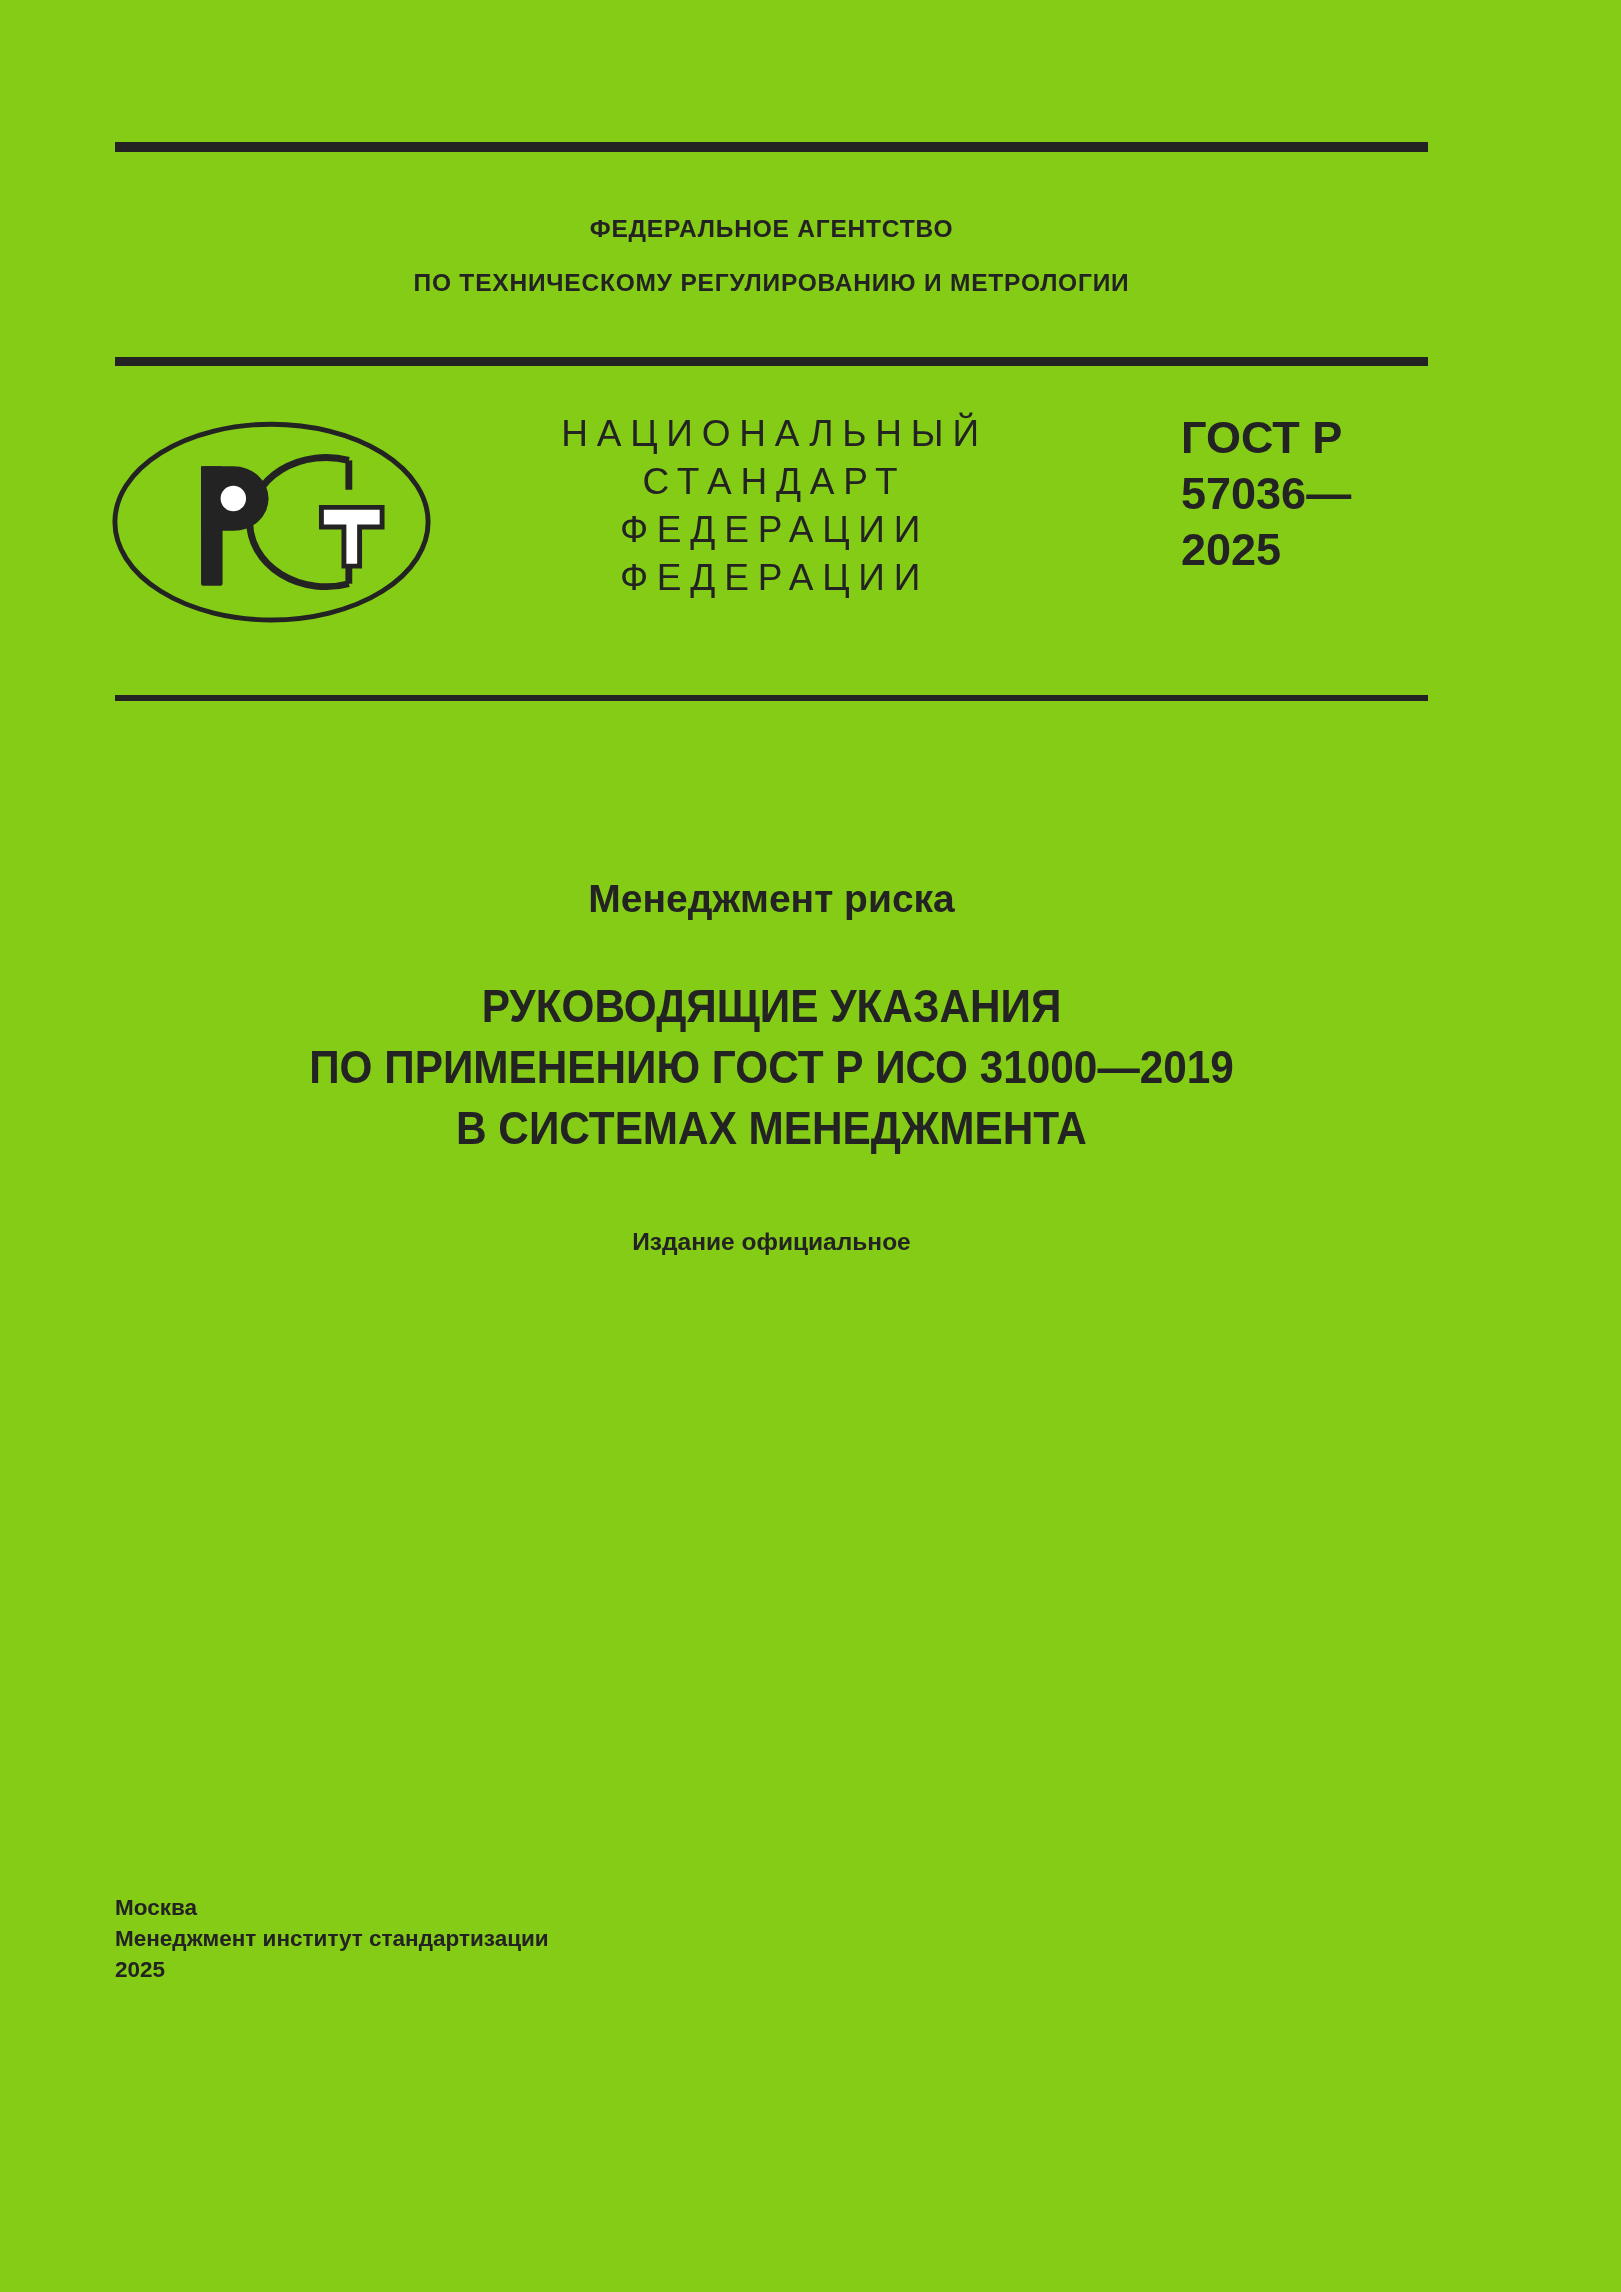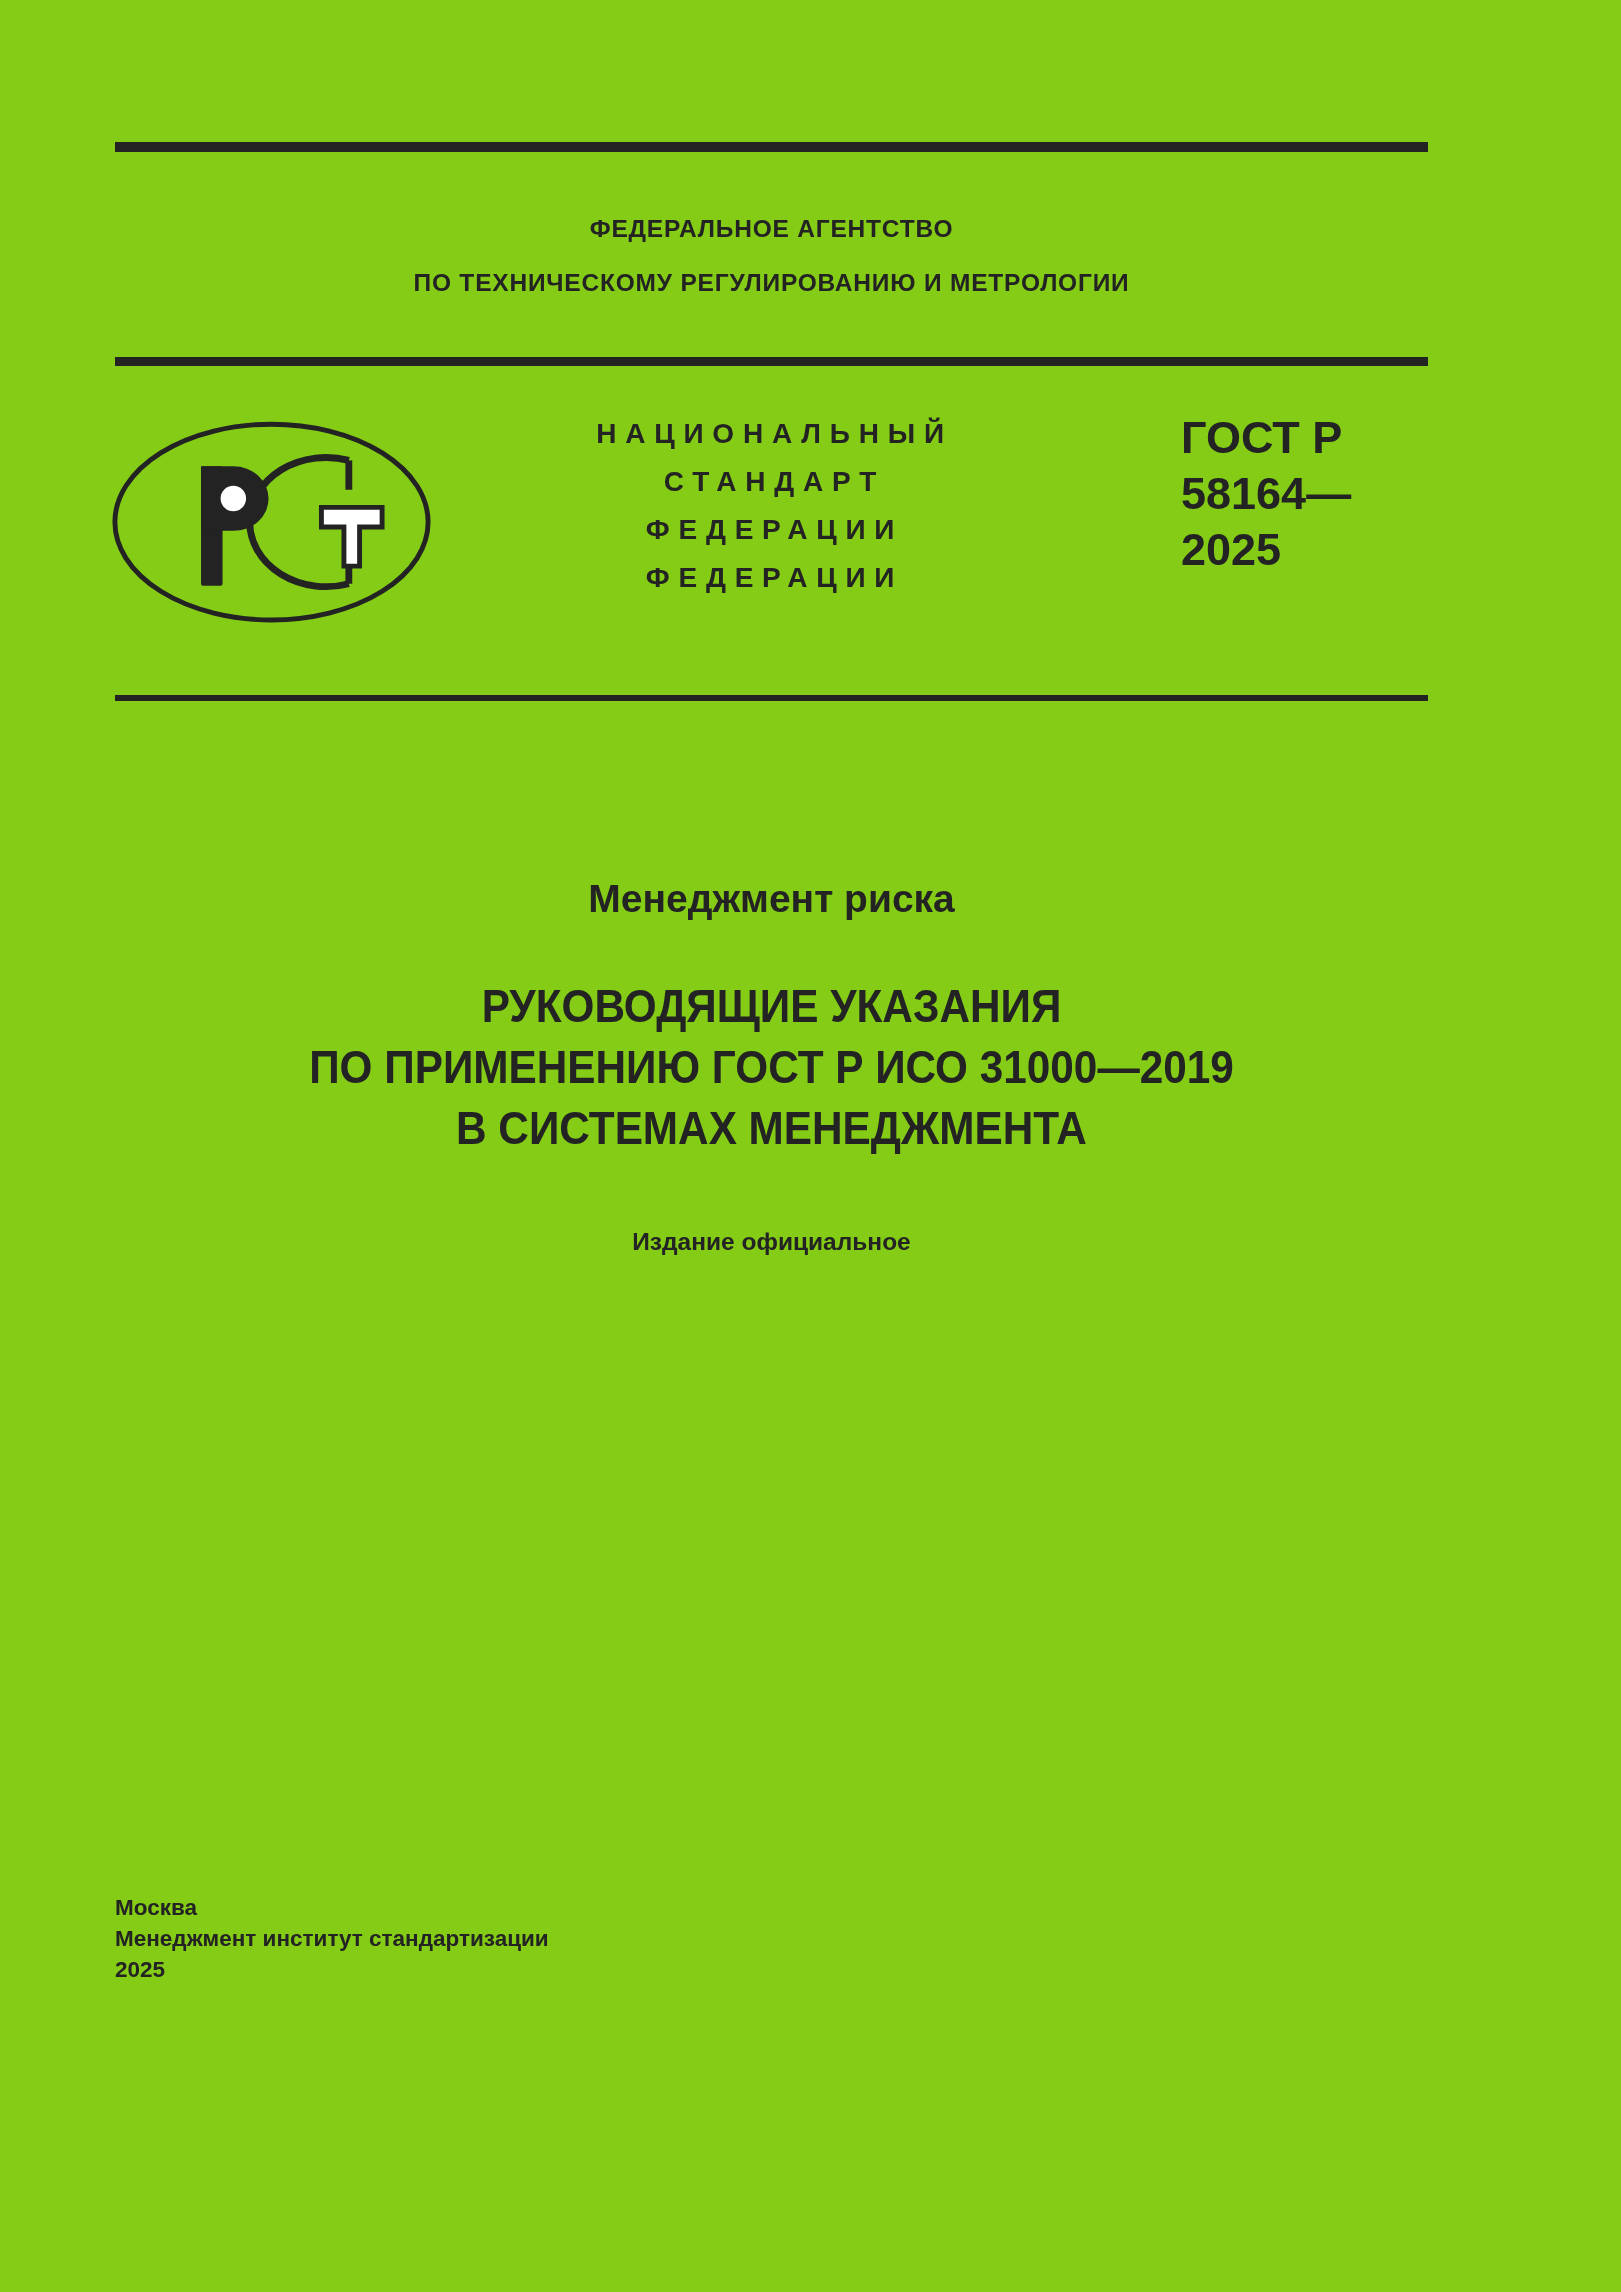--- a/index.html
+++ b/index.html
@@ -64,22 +64,22 @@
   }
   .emblem svg { display: block; width: 100%; height: 100%; }
 
   
   .wordmark {
     position: absolute;
     left: 461px;
     top: 410px;
     width: 627px;
     text-align: center;
-    font-weight: bold;
-    font-size: 28px;
+    font-weight: normal;
+    font-size: 37px;
     line-height: 48px;
     letter-spacing: 8.8px;
     color: #232323;
   }
   .wordmark div { white-space: nowrap; }
 
   
   .designation {
     position: absolute;
     left: 1181px;
@@ -181,21 +181,21 @@
 
   <div class="wordmark">
     <div>НАЦИОНАЛЬНЫЙ</div>
     <div>СТАНДАРТ</div>
     <div>ФЕДЕРАЦИИ</div>
     <div>ФЕДЕРАЦИИ</div>
   </div>
 
   <div class="designation">
     <div>ГОСТ Р</div>
-    <div>58164—</div>
+    <div>57036—</div>
     <div>2025</div>
   </div>
 
   <div class="rule rule-bottom"></div>
 
   <div class="title-main">Менеджмент риска</div>
 
   <div class="title-sub">
     <div>РУКОВОДЯЩИЕ УКАЗАНИЯ</div>
     <div>ПО ПРИМЕНЕНИЮ ГОСТ Р ИСО 31000—2019</div>

